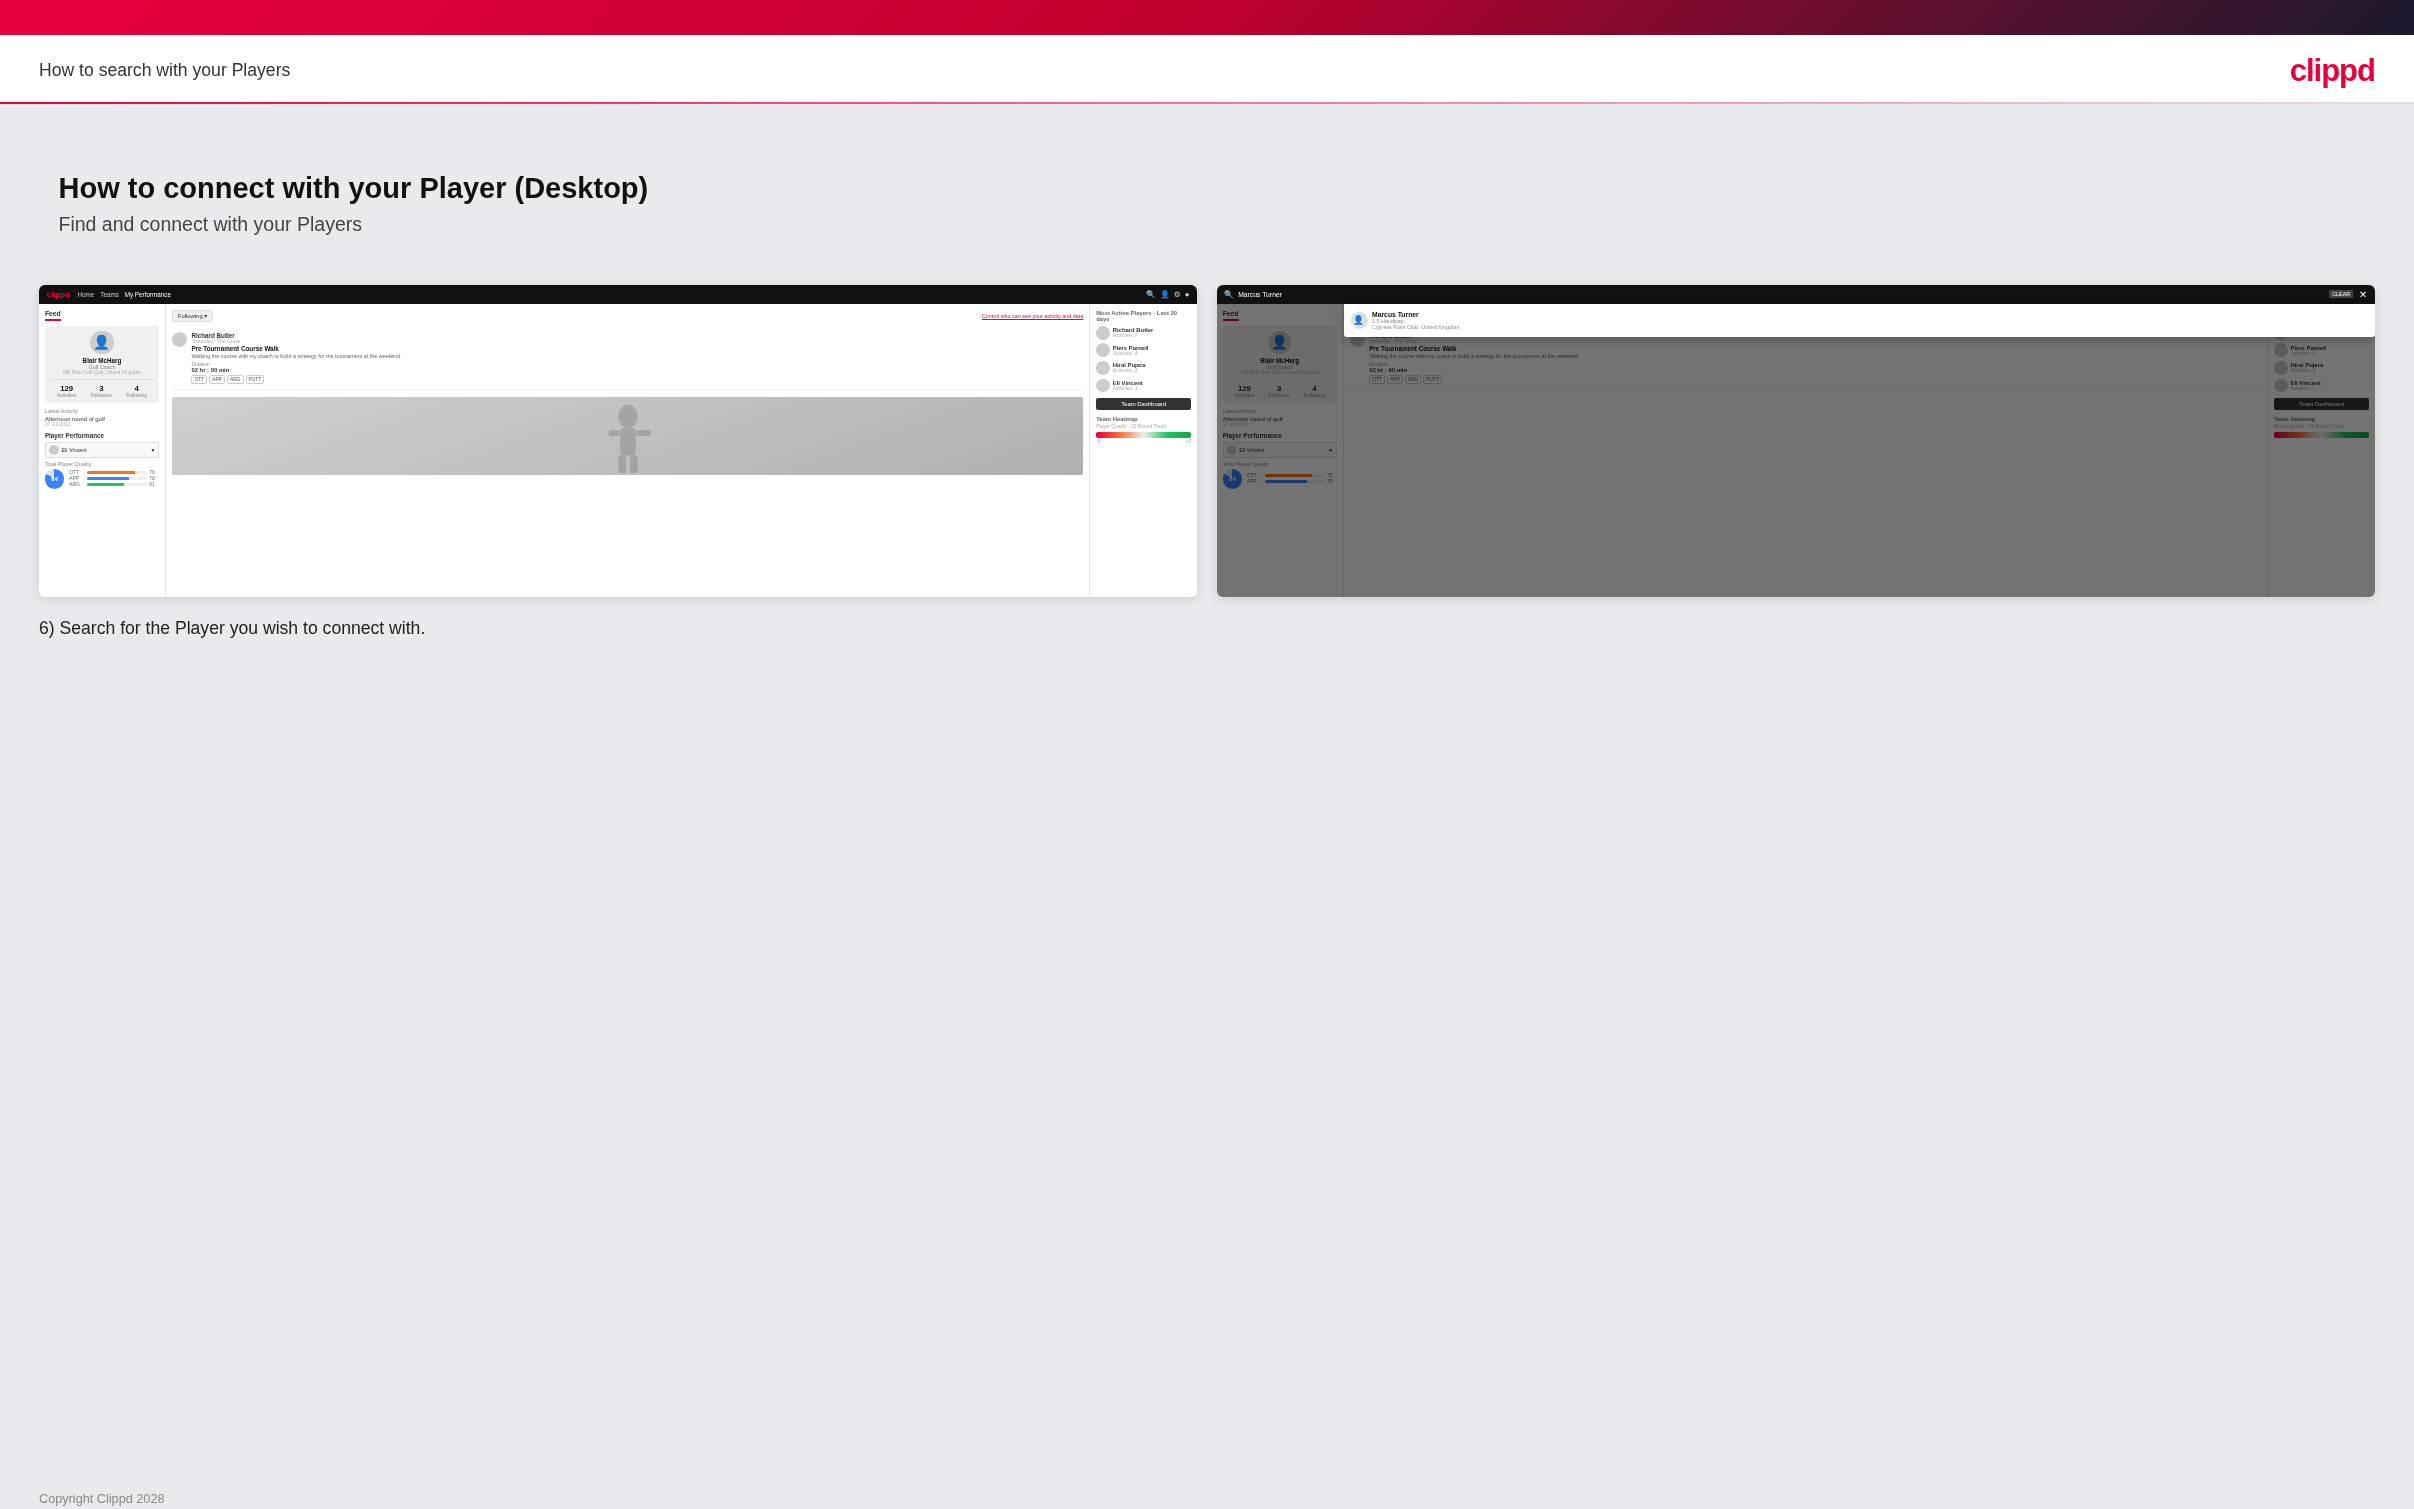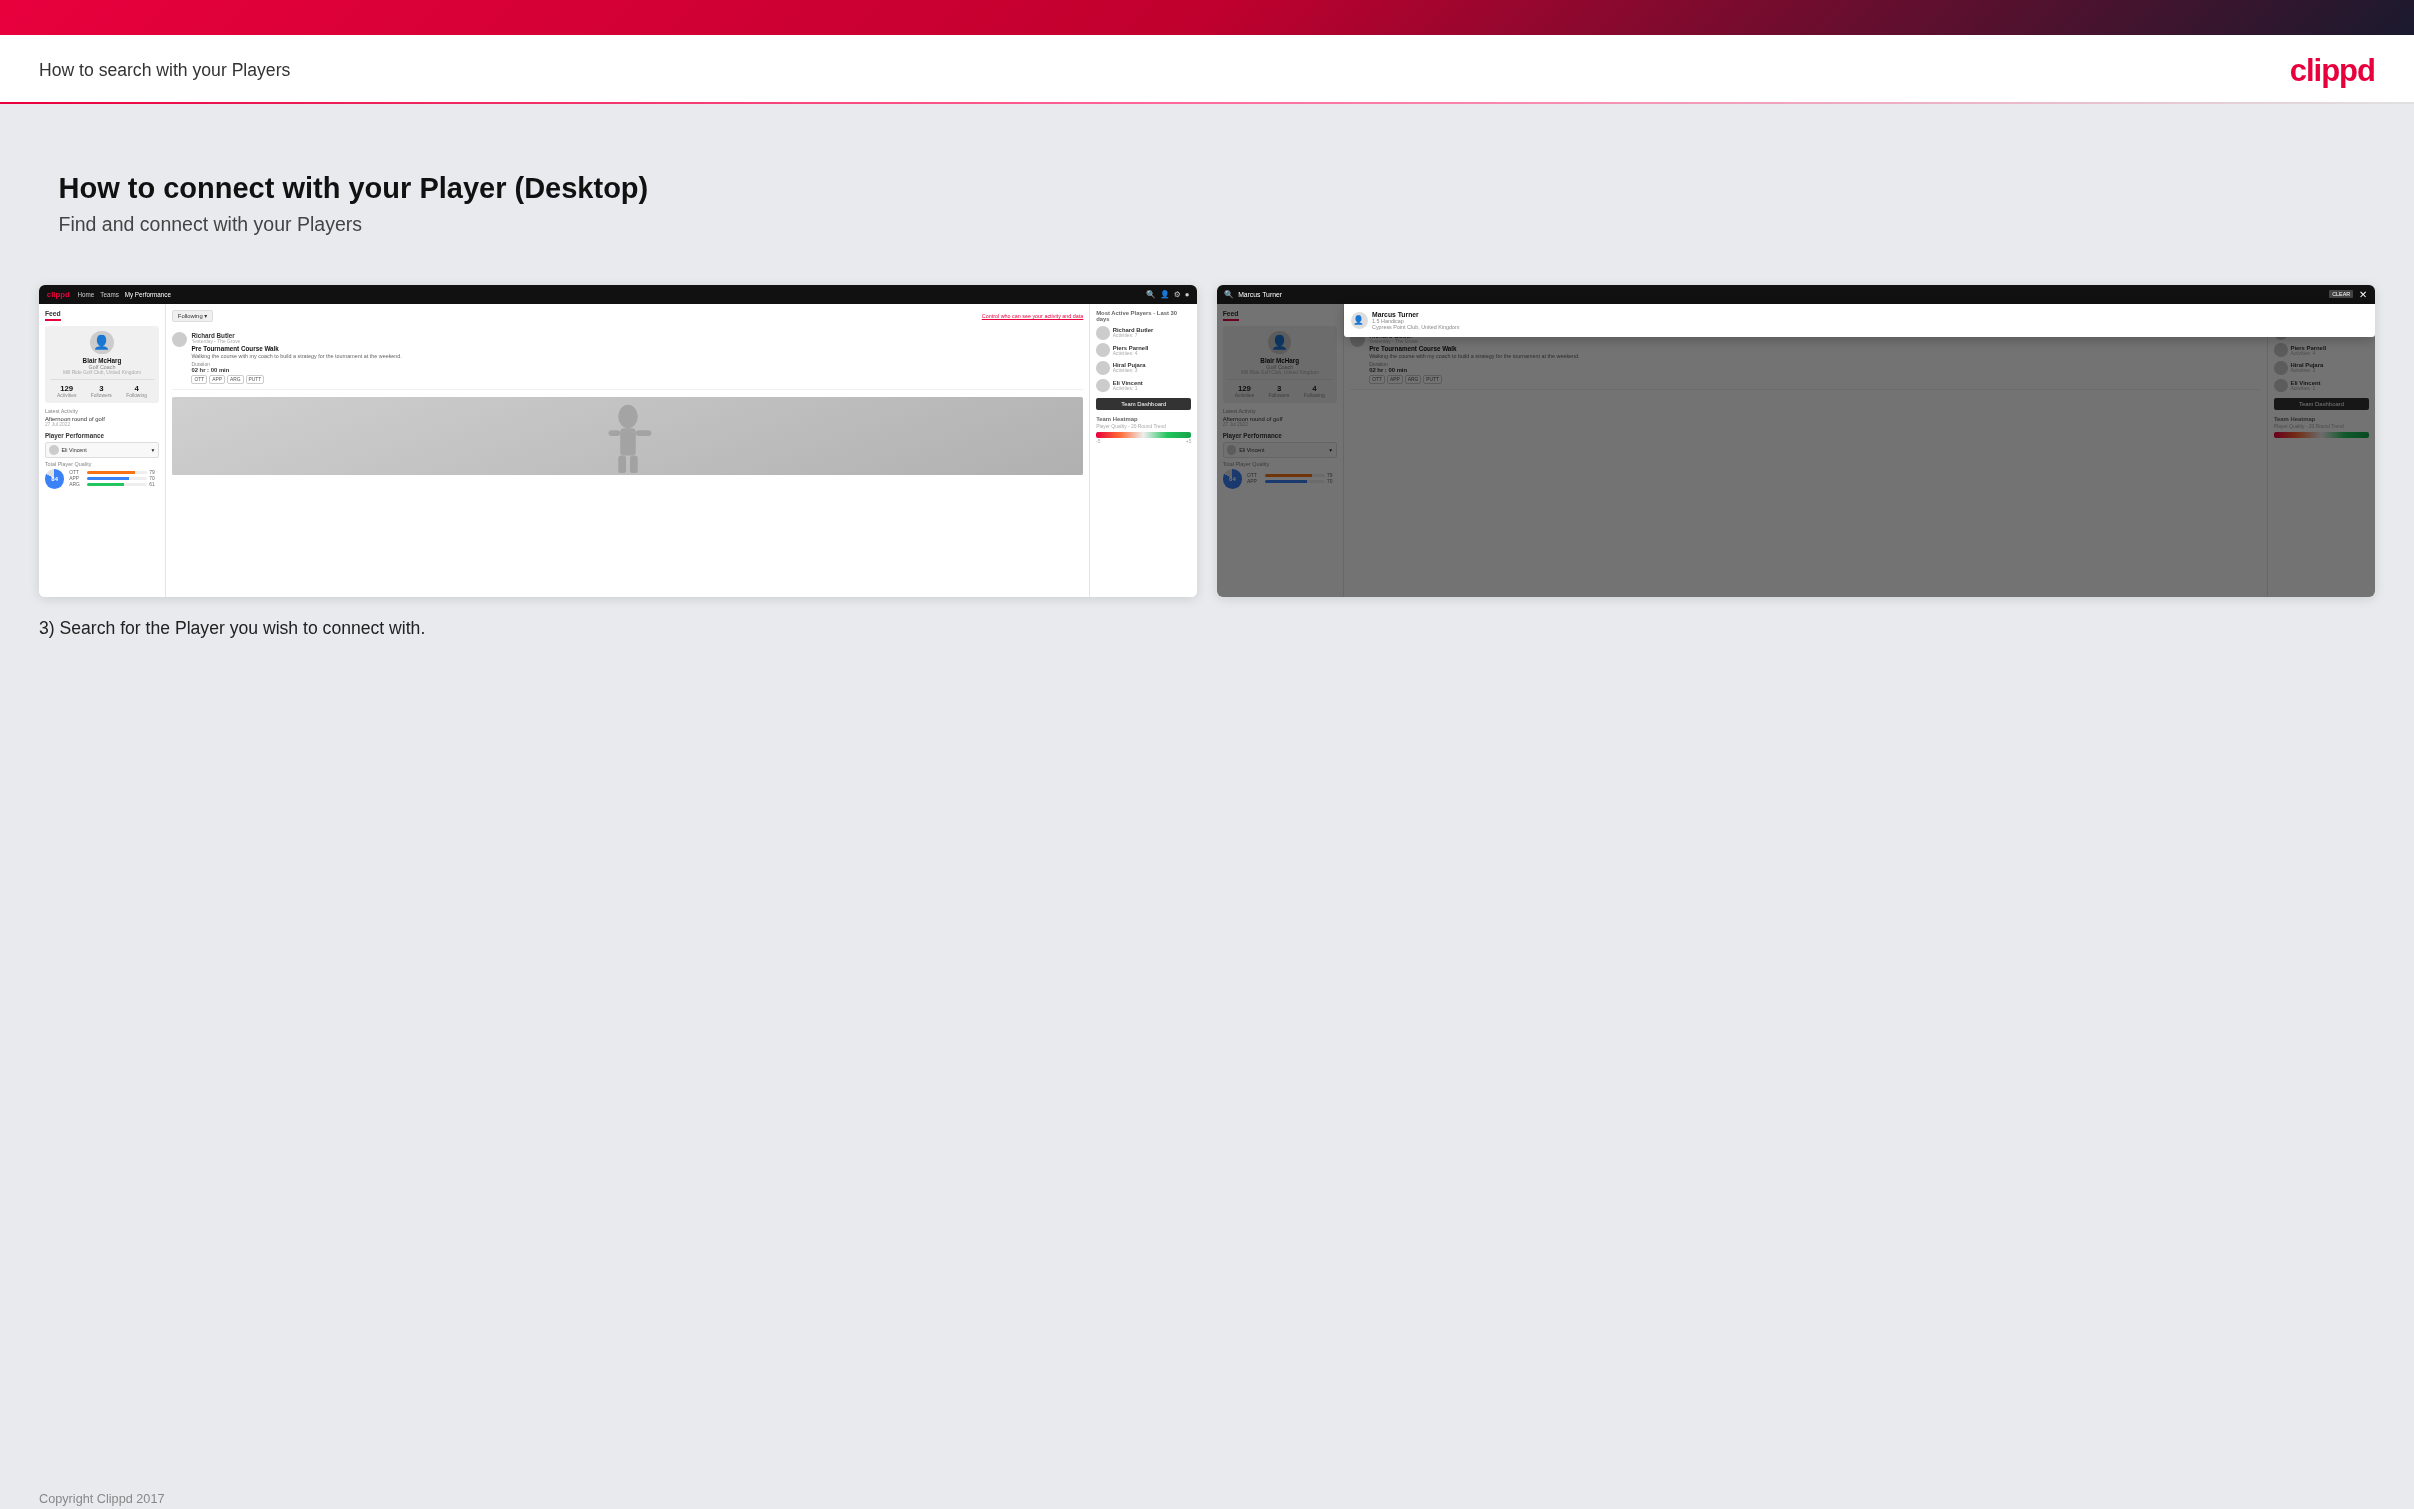--- a/index.html
+++ b/index.html
@@ -952,22 +952,22 @@
             <div style="font-size:4.9px;color:#aaa;margin-bottom:2.9px;">Player Quality - 20 Round Trend</div>
             <div style="height:5.9px;background:linear-gradient(to right,#e8003d,#ff6b35,#eee,#22c55e,#16a34a);border-radius:2px;"></div>
           </div>
         </div>
       </div>
     </div>
   </div>
 
   <div class="step-section">
     <div class="step-block">
-      <p class="step-text">3) Search for the Player you wish to connect with.</p>
+      <p class="step-text">6) Search for the Player you wish to connect with.</p>
     </div>
   </div>
 
 </div>
 
 <div class="footer">
-  <span>Copyright Clippd 2017</span>
+  <span>Copyright Clippd 2028</span>
 </div>
 
 
 </body></html>

